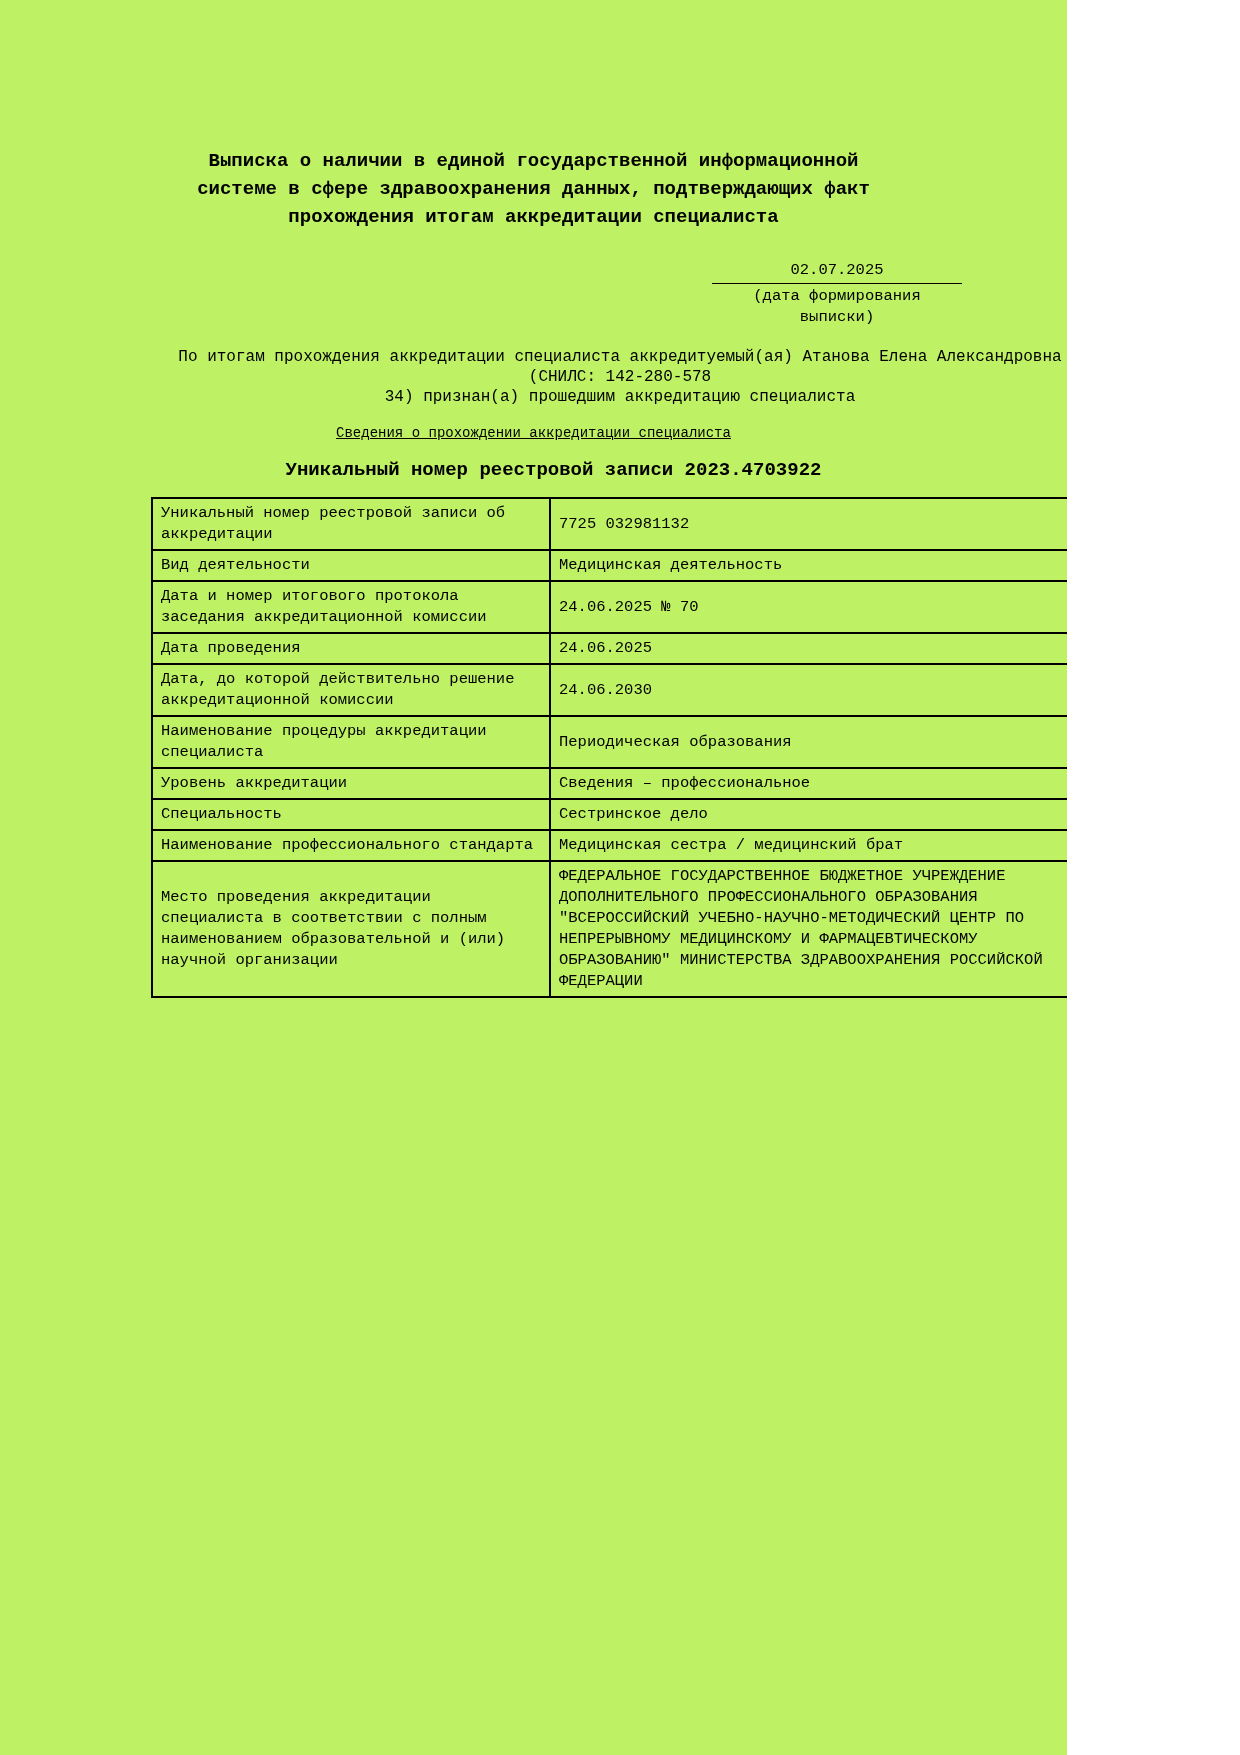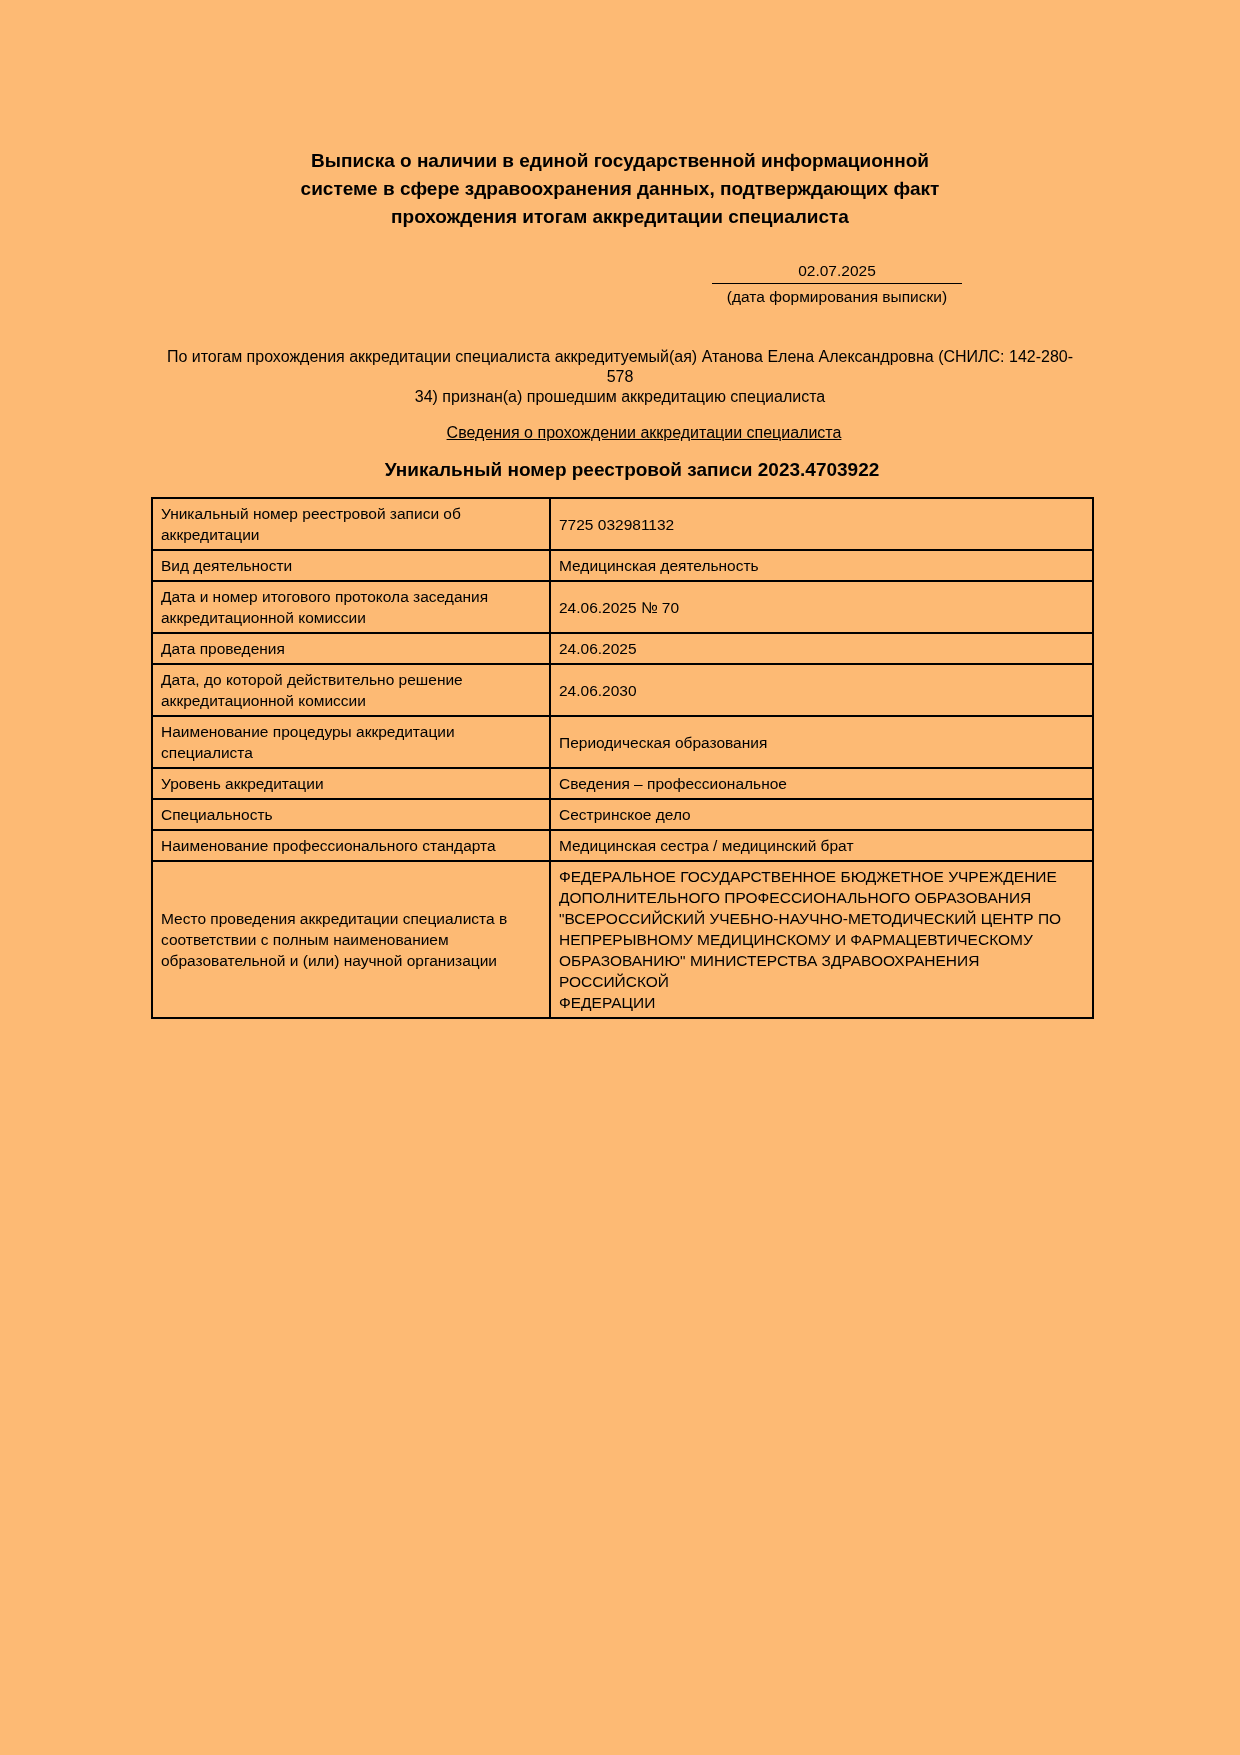--- a/index.html
+++ b/index.html
@@ -1,22 +1,22 @@
 <!DOCTYPE html>
 <html><head>
 <meta charset="utf-8">
 <style>
   html, body { margin: 0; padding: 0; background: #ffffff; }
   .page {
     position: relative;
-    width: 1240px;
+    width: 1067px;
     height: 1755px;
-    background: #fdba74;
+    background: #bef264;
     color: #000000;
-    font-family: Liberation Sans, sans-serif;
+    font-family: Liberation Mono, monospace;
     overflow: hidden;
   }
   .doc-title {
     position: absolute;
     top: 147px;
     left: 0;
     width: 100%;
     text-align: center;
     font-size: 19px;
     font-weight: 700;
@@ -48,29 +48,28 @@
     text-align: center;
     font-size: 16px;
     line-height: 20px;
   }
   .section-heading {
     position: absolute;
     top: 423px;
     left: 0;
     width: 100%;
     text-align: center;
-    font-size: 16px;
+    font-size: 14px;
     line-height: 20px;
     text-decoration: underline;
-    margin-left: 24px;
   }
   .record-heading {
     position: absolute;
     top: 458px;
-    left: 0;
+    left: 8px;
     width: 100%;
     text-align: center;
     font-size: 19px;
     font-weight: 700;
     line-height: 24px;
     padding-left: 12px;
   }
   table.acc-table {
     position: absolute;
     top: 497px;

